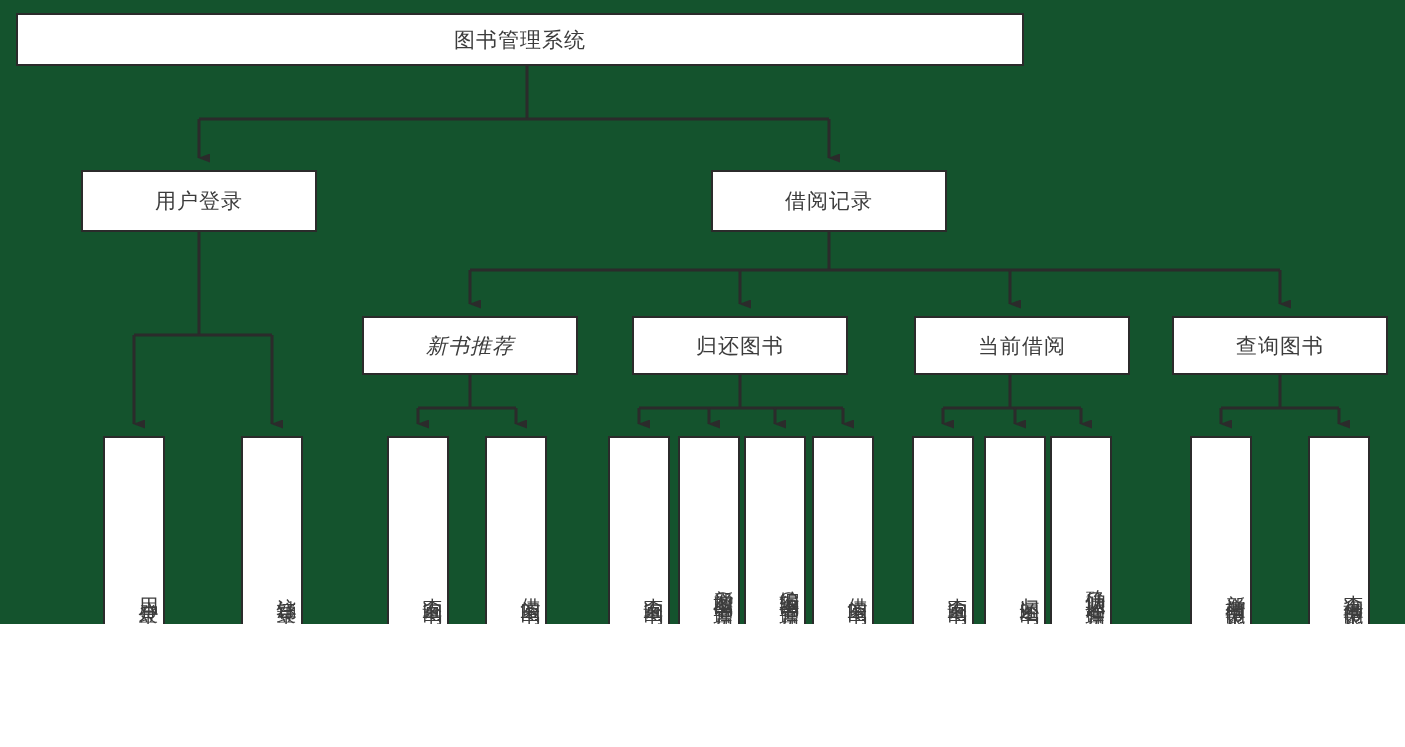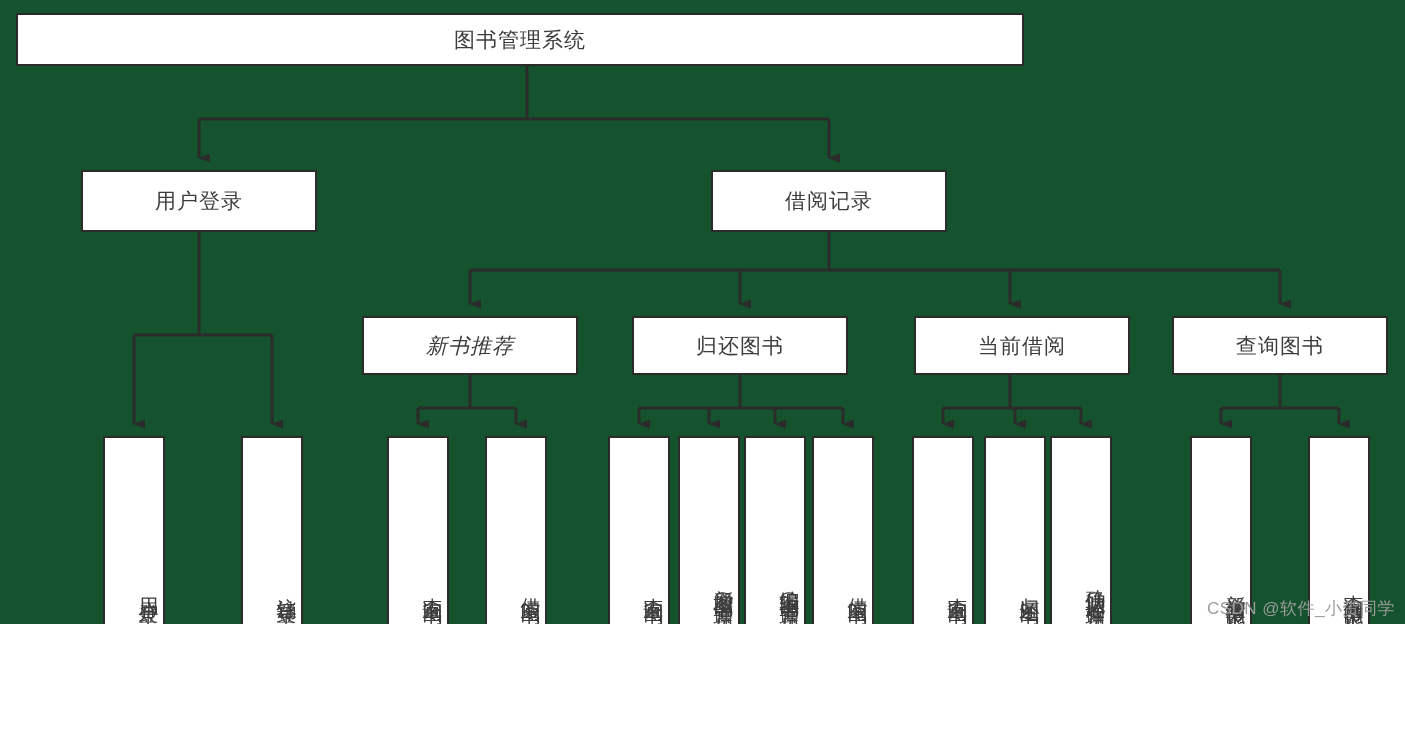--- a/index.html
+++ b/index.html
@@ -167,14 +167,13 @@
         <span class="label">确认归还（管理员）</span>
       </div>
       <div class="node vert" style="left: 1190px; top: 436px; width: 62px; height: 297px;">
         <span class="label">新增借阅记录</span>
       </div>
       <div class="node vert" style="left: 1308px; top: 436px; width: 62px; height: 297px;">
         <span class="label">查询借阅记录</span>
       </div>
     </div>
 
-  <div id="watermark">CSDN @软件_小贺同学</div>
 </div>
 
 </body></html>

